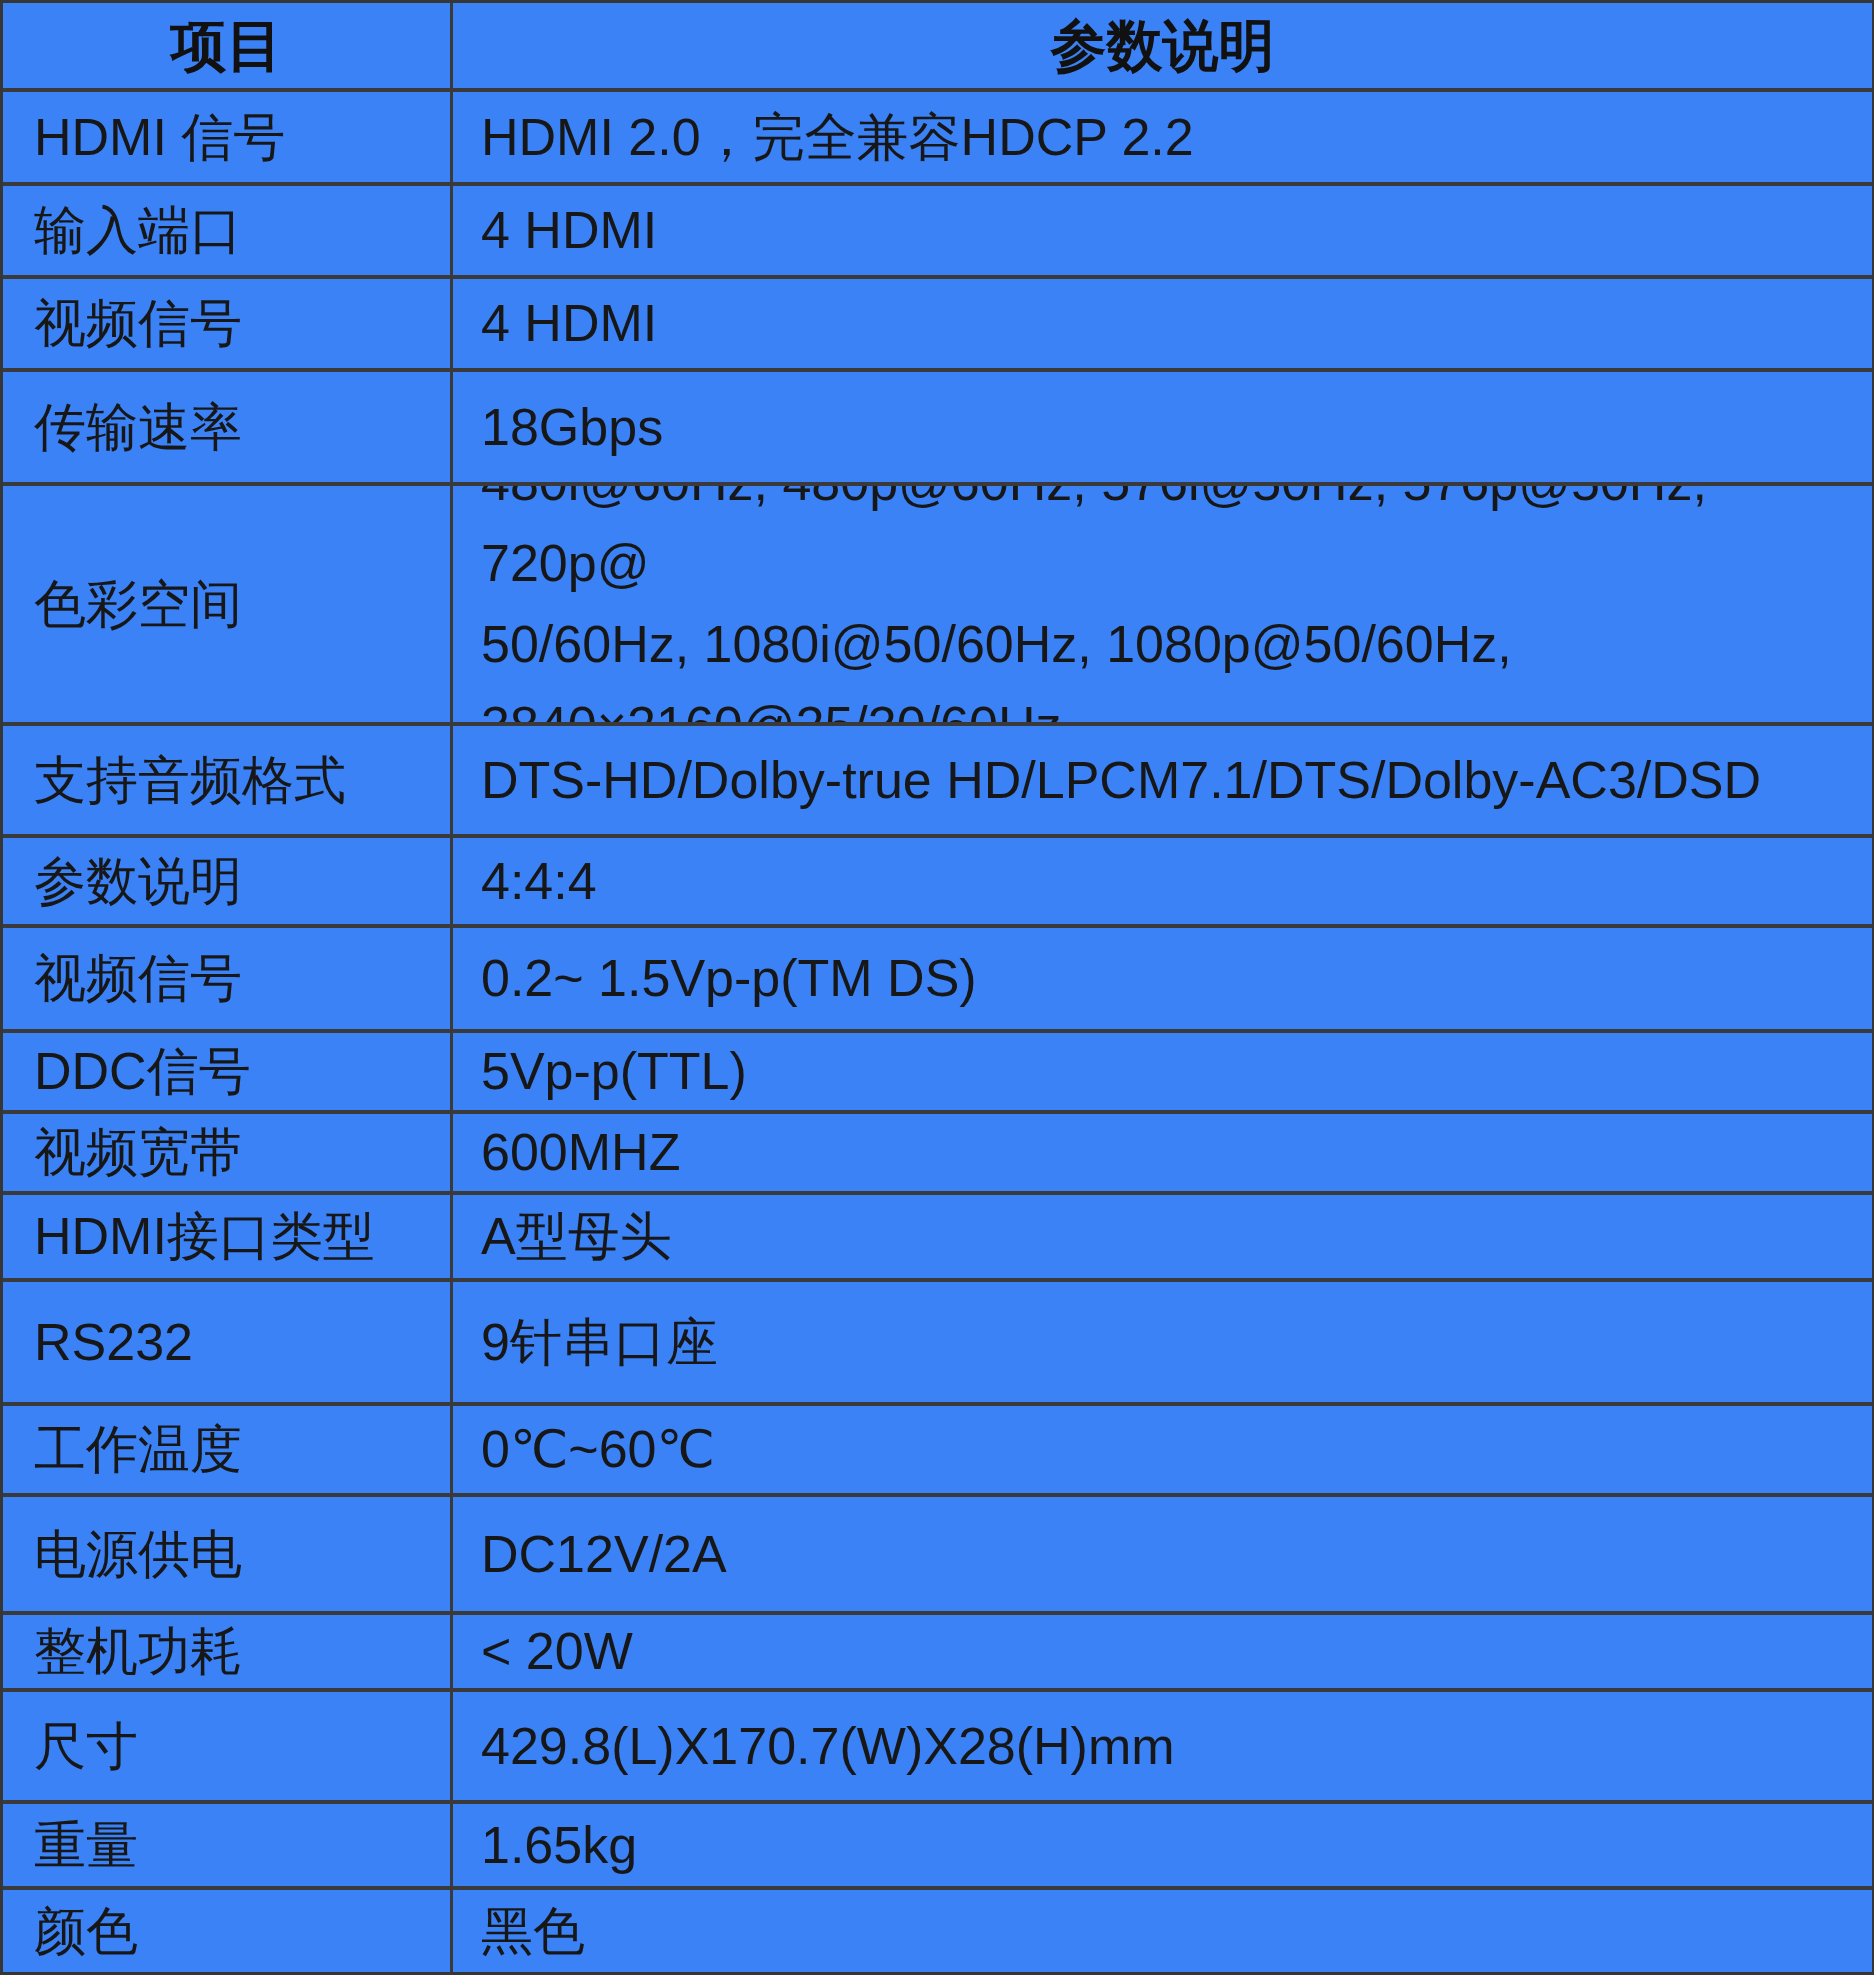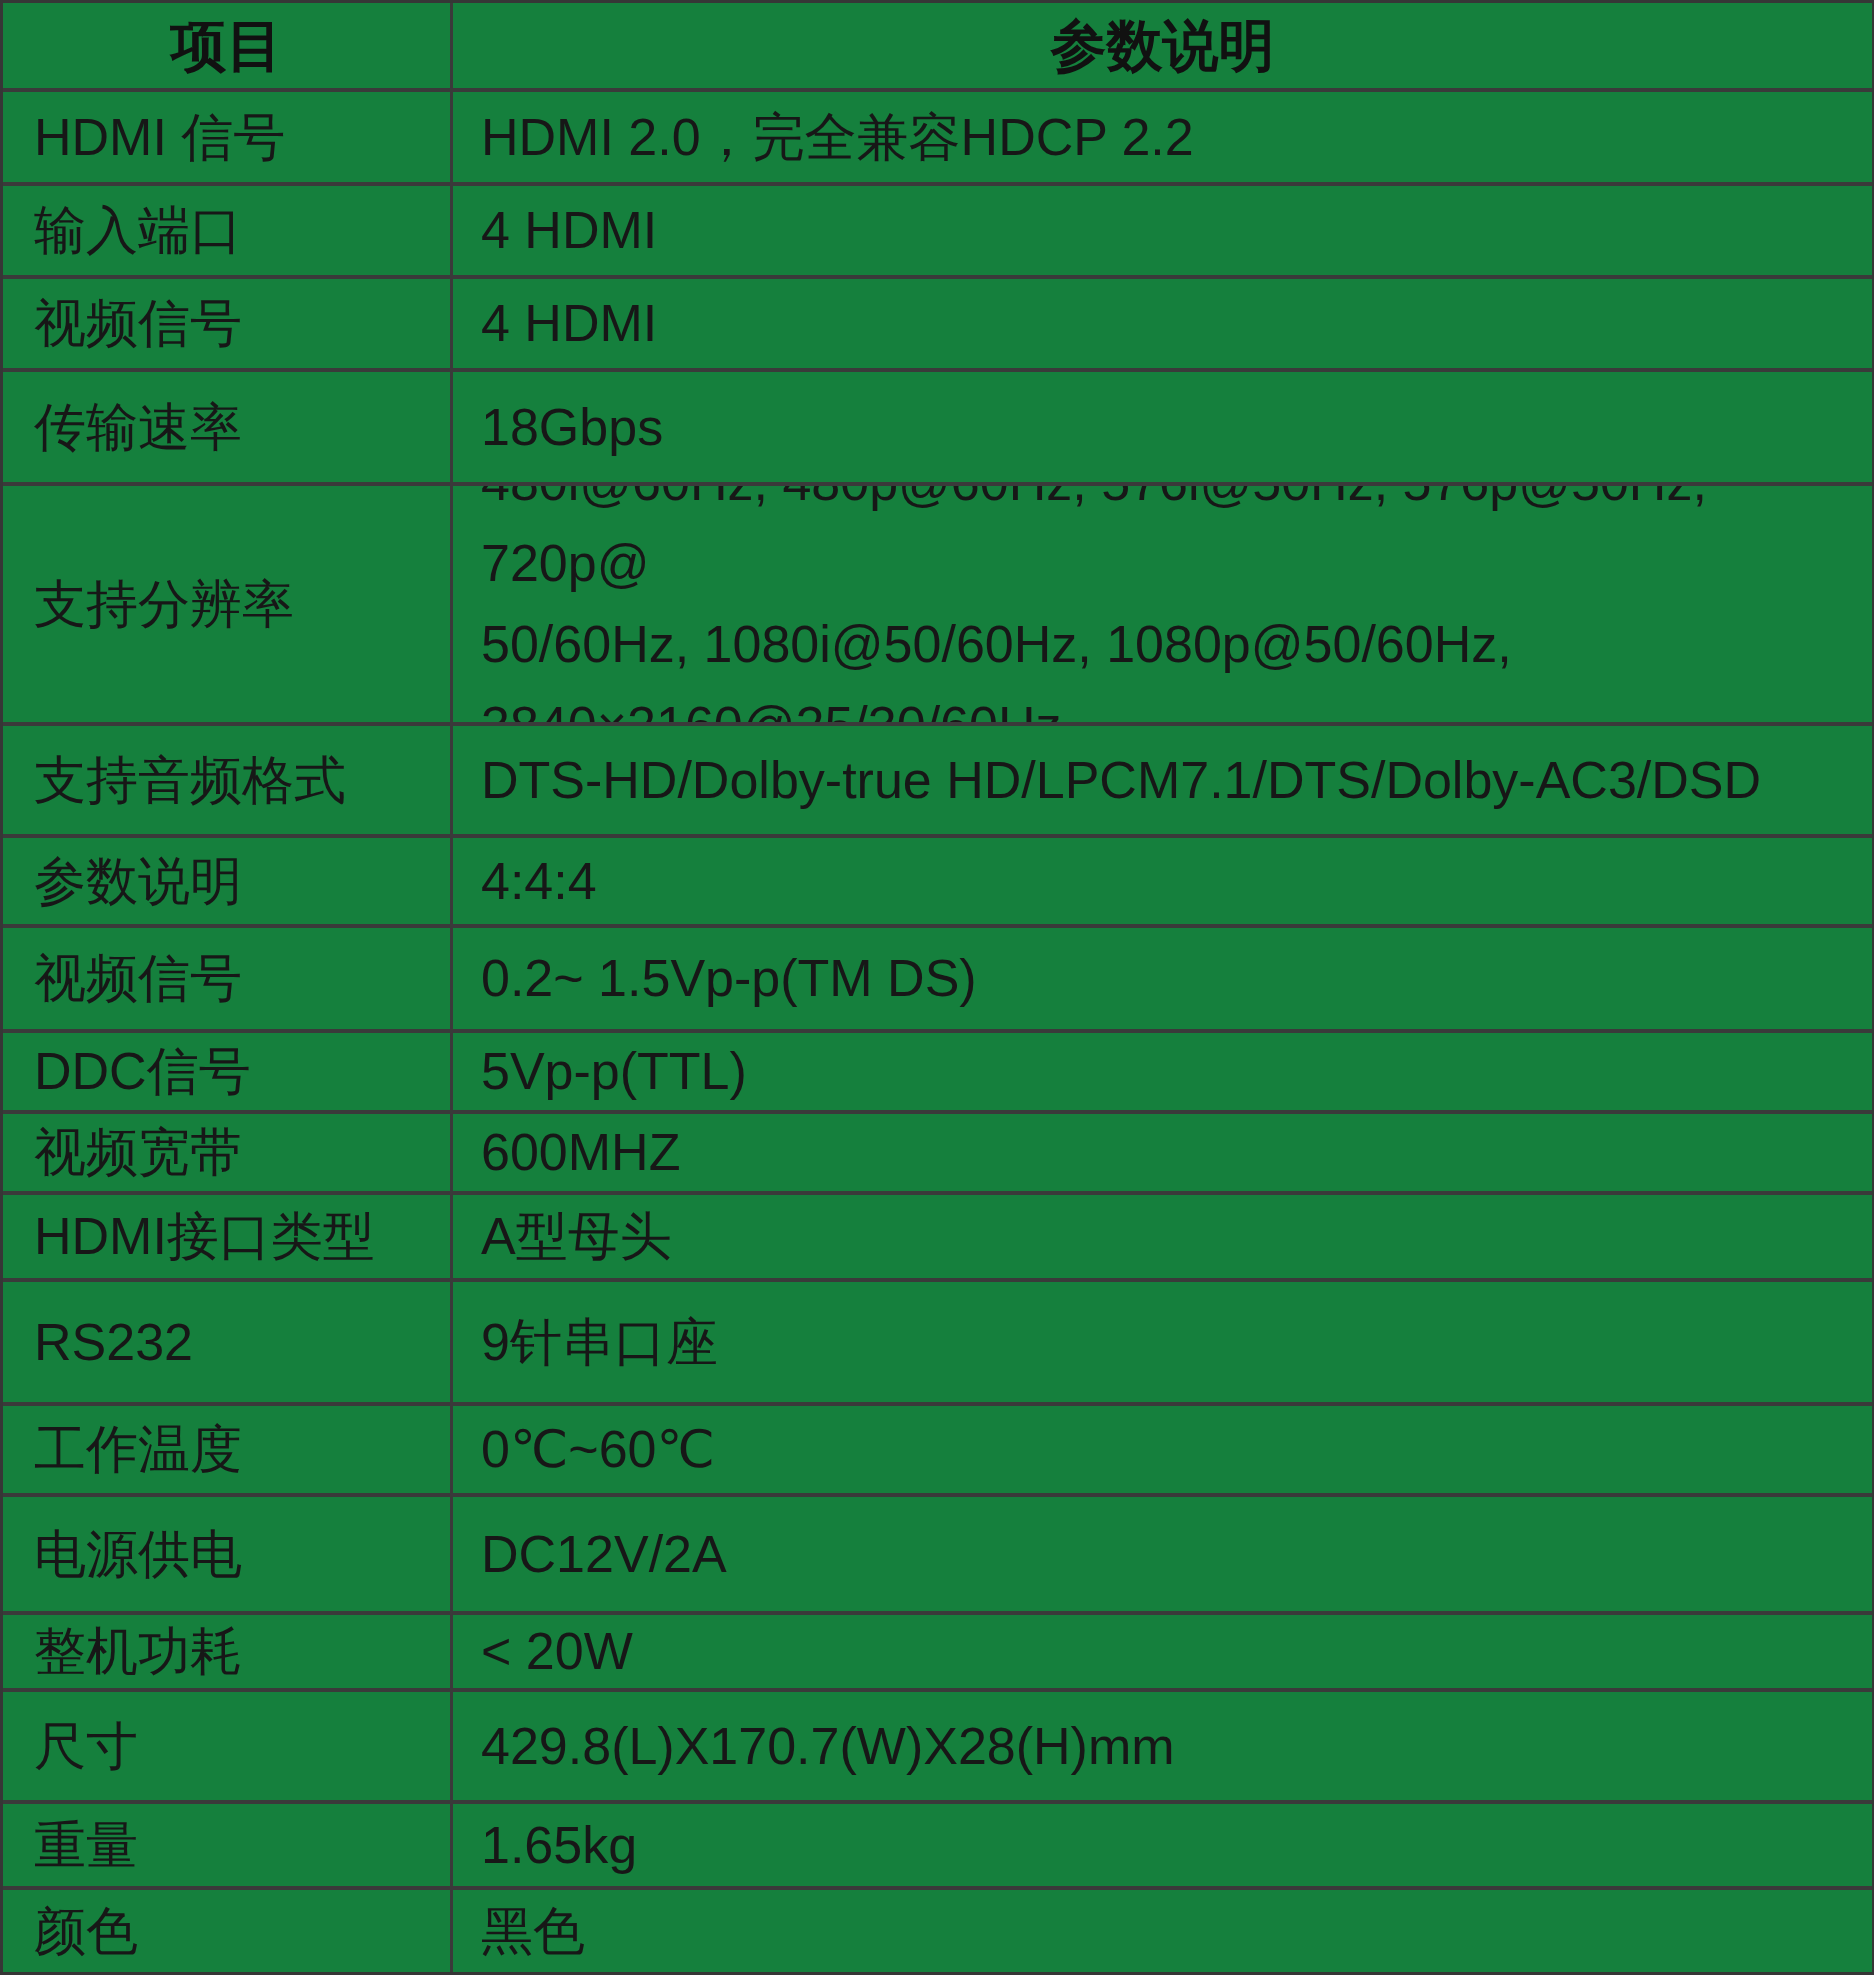--- a/index.html
+++ b/index.html
@@ -14,21 +14,21 @@
     height: 1975px;
     background: #ffffff;
   }
   .spec-table {
     position: absolute;
     left: 0; top: 0; right: 0; bottom: 0;
     border: 3.8px solid #363636;
     display: grid;
     grid-template-columns: 450px 1fr;
     grid-template-rows: 85px 94px 93px 93px 114px 240px 112px 90px 105px 81px 81px 87px 124px 91px 118px 77px 112px 86px 1fr;
-    background: #15803d;
+    background: #3b82f6;
   }
   .row { display: contents; }
   .cell {
     box-sizing: border-box;
     display: flex;
     align-items: center;
     border-top: 4.8px solid #3a3a3a;
     color: #171717;
     font-size: 52px;
     line-height: 1.25;
@@ -82,21 +82,21 @@
       <div class="cell label-cell">视频信号</div>
       <div class="cell value-cell">4 HDMI</div>
     </div>
 
     <div class="row">
       <div class="cell label-cell">传输速率</div>
       <div class="cell value-cell">18Gbps</div>
     </div>
 
     <div class="row multiline">
-      <div class="cell label-cell">支持分辨率</div>
+      <div class="cell label-cell">色彩空间</div>
       <div class="cell value-cell">480i@60Hz, 480p@60Hz, 576i@50Hz, 576p@50Hz, 720p@
 50/60Hz, 1080i@50/60Hz, 1080p@50/60Hz,
 3840×2160@25/30/60Hz</div>
     </div>
 
     <div class="row">
       <div class="cell label-cell">支持音频格式</div>
       <div class="cell value-cell">DTS-HD/Dolby-true HD/LPCM7.1/DTS/Dolby-AC3/DSD</div>
     </div>
 

